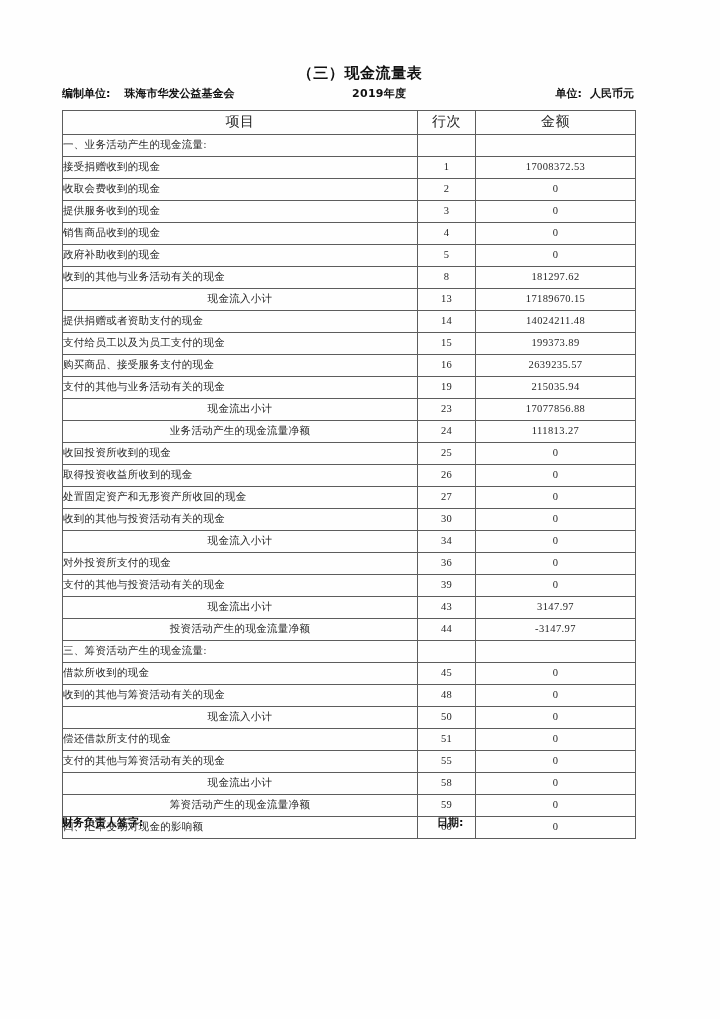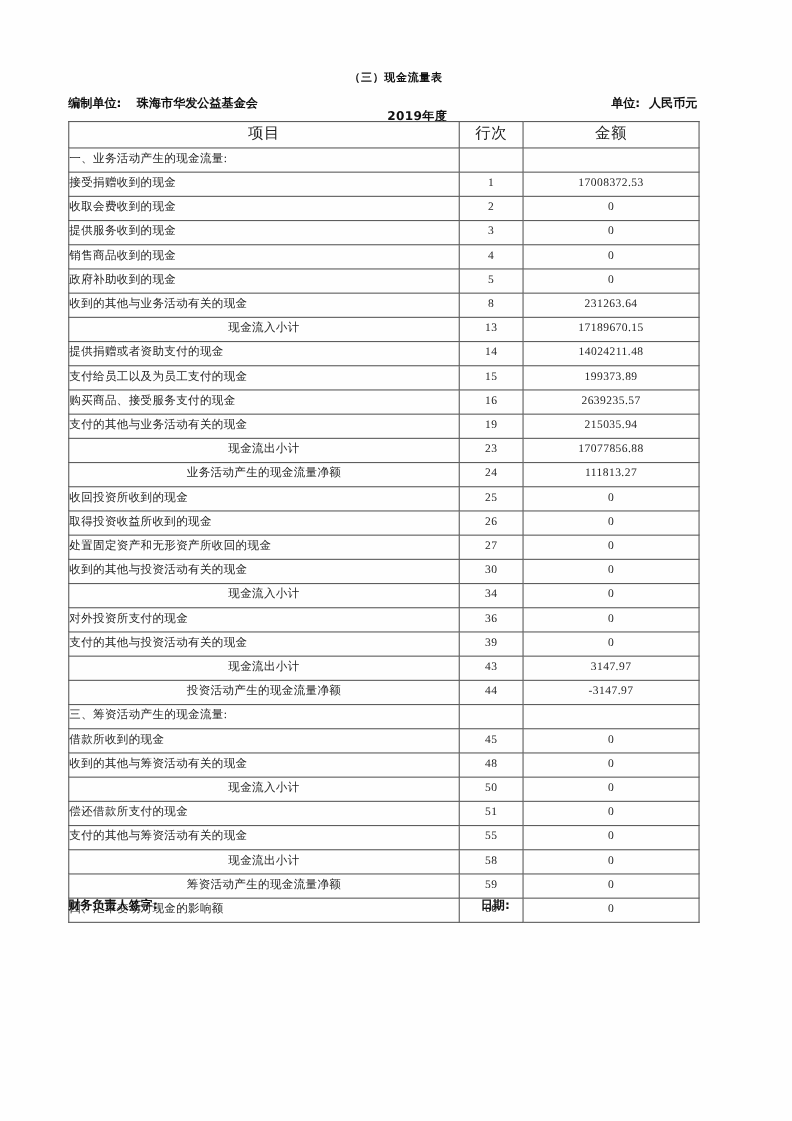--- a/index.html
+++ b/index.html
@@ -24,21 +24,21 @@
     background: #fefefe;
   }
 
   
   .doc-title {
     position: absolute;
     left: 0; top: 64px;
     width: 720px;
     text-align: center;
     font-family: "DejaVu Sans", "Liberation Sans", sans-serif;
-    font-size: 10px;
+    font-size: 15px;
     font-weight: bold;
     letter-spacing: 0.6px;
     color: #111;
   }
 
   .subtitle-row {
     position: absolute;
     left: 62px; top: 86px;
     width: 574px;
     height: 16px;
@@ -48,21 +48,21 @@
     color: #111;
   }
   .sub-left {
     position: absolute;
     left: 0; top: 0;
     white-space: nowrap;
   }
   .sub-left .org-name { margin-left: 14px; }
   .sub-center {
     position: absolute;
-    left: 290px; top: 12px;
+    left: 290px; top: 0;
     white-space: nowrap;
     letter-spacing: 0.3px;
   }
   .sub-right {
     position: absolute;
     right: 2px; top: 0;
     white-space: nowrap;
   }
   .sub-right .unit-value { margin-left: 8px; }
 
@@ -190,21 +190,21 @@
             <td class="amt">0</td>
           </tr>
           <tr>
             <td class="item lvl-detail">政府补助收到的现金</td>
             <td class="line">5</td>
             <td class="amt">0</td>
           </tr>
           <tr>
             <td class="item lvl-detail">收到的其他与业务活动有关的现金</td>
             <td class="line">8</td>
-            <td class="amt">231263.64</td>
+            <td class="amt">181297.62</td>
           </tr>
           <tr>
             <td class="item lvl-sub">现金流入小计</td>
             <td class="line">13</td>
             <td class="amt">17189670.15</td>
           </tr>
           <tr>
             <td class="item lvl-detail">提供捐赠或者资助支付的现金</td>
             <td class="line">14</td>
             <td class="amt">14024211.48</td>

